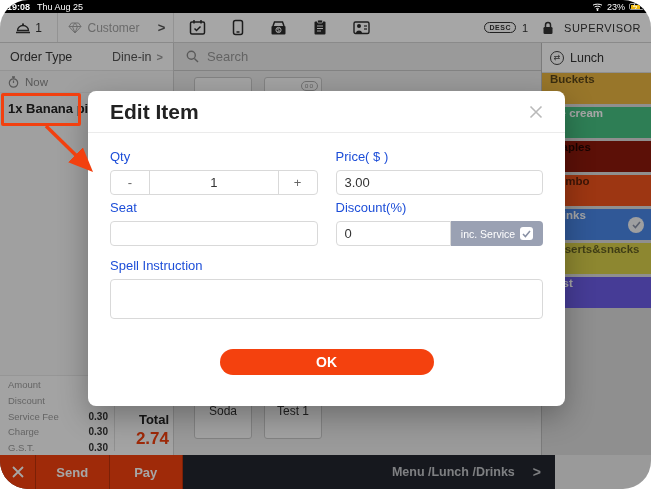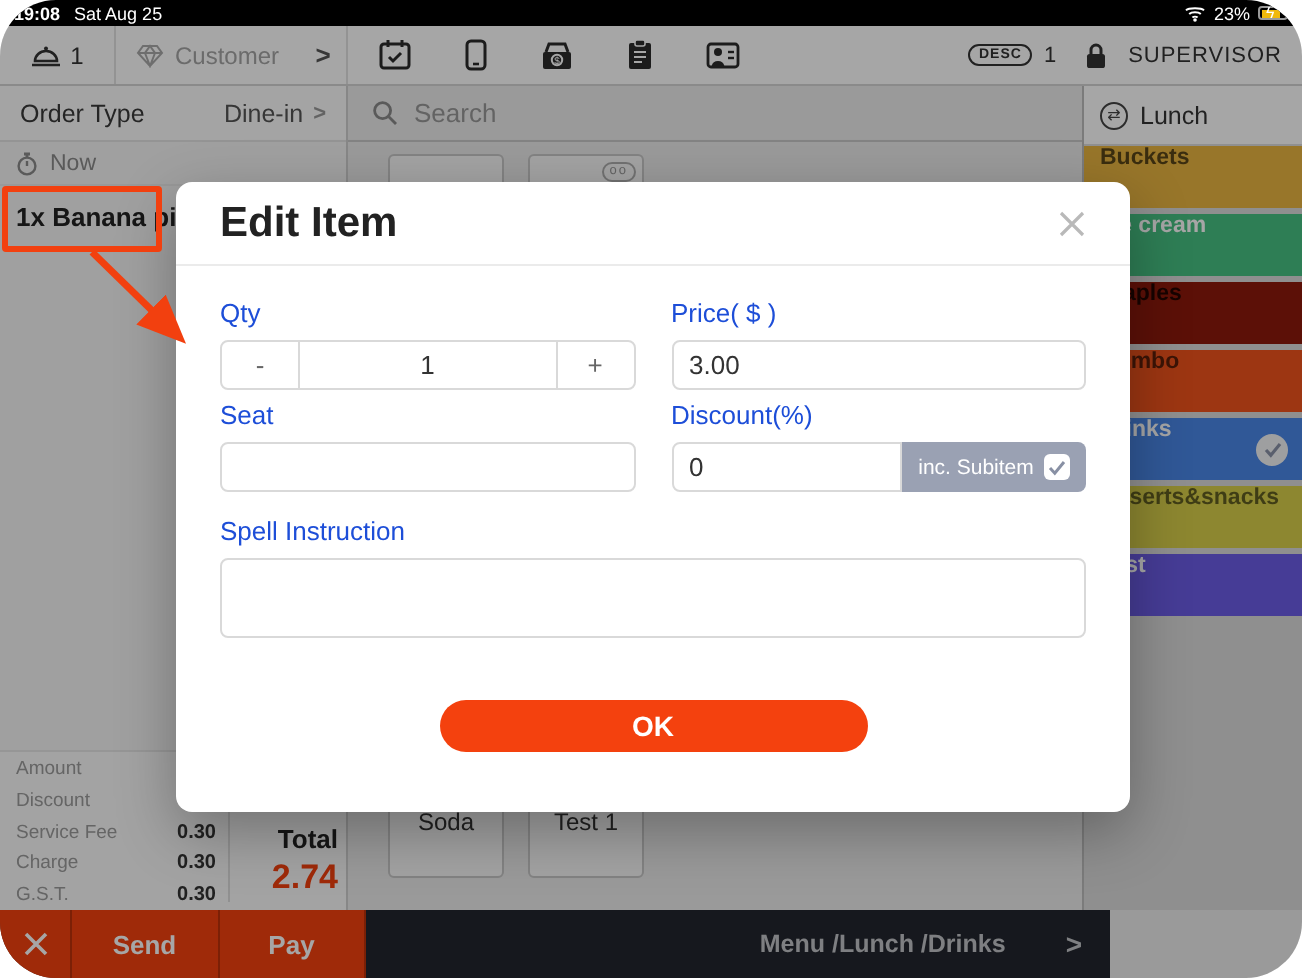--- a/index.html
+++ b/index.html
@@ -81,21 +81,21 @@
     border-radius:50%; background:#f3f4f6; display:flex; align-items:center; justify-content:center; }
 
   
   .bottom-bar{ position:absolute; left:0; top:455px; width:555px; height:34px; background:#23262e;
     display:flex; align-items:stretch;text-align:right; }
   .bb-red{ width:183px; display:flex; background:var(--accent); }
   .bb-btn{ display:flex; align-items:center; justify-content:center; color:#fff; font-size:13px;
     font-weight:bold; border-right:1px solid rgba(0,0,0,.22); }
   .bb-x{ width:36px; }
   .bb-send,.bb-pay{ flex:1; }
-  .bb-crumb{ margin-left:auto; display:flex; align-items:center; gap:30px; padding-right:14px;
+  .bb-crumb{ margin-left:auto; display:flex; align-items:center; gap:18px; padding-right:14px;
     color:#c2c4c8; font-size:12.5px; font-weight:bold; }
   .bb-chev{ font-size:14px; }
 
   
   .overlay{ position:absolute; left:0; top:13px; width:651px; height:476px; background:rgba(0,0,0,.35); z-index:50; }
 
   
   .modal{ position:absolute; left:88px; top:91px; width:477px; height:315px; background:#fff;
     border-radius:8px; z-index:100; box-shadow:0 10px 30px rgba(0,0,0,.3); }
   .modal-header{ height:42px; display:flex; align-items:center; justify-content:space-between;
@@ -130,21 +130,21 @@
   .annotation-arrow{ position:absolute; left:30px; top:118px; z-index:120; }
 </style>
 </head>
 <body>
 
 <div class="screen">
 
   <div class="status-bar">
     <div class="status-left">
       <span class="status-time">19:08</span>
-      <span>Sat Aug 25</span>
+      <span>Thu Aug 25</span>
     </div>
     <div class="status-right">
       <span>
         <svg class="ic" width="11" height="9" viewBox="0 0 11 9">
             <path d="M1 3.2 C2.4 1.8 8.6 1.8 10 3.2 M2.6 5 C3.8 3.9 7.2 3.9 8.4 5 M4.2 6.8 C4.9 6.2 6.1 6.2 6.8 6.8" stroke="#fff" stroke-width="1" fill="none"></path>
             <circle cx="5.5" cy="8" r="0.9" fill="#fff"></circle>
           </svg>
       </span>
       <span>23%</span>
       <span class="batt">
@@ -384,21 +384,21 @@
         </div>
         <div>
           <div class="flabel">Seat</div>
           <input class="tfield" type="text" value="" style="">
         </div>
         <div>
           <div class="flabel">Discount(%)</div>
           <div class="disc-group">
             <input class="tfield" type="text" value="0" style="">
             <span class="subitem-seg">
-              <span>inc. Subitem</span>
+              <span>inc. Service</span>
               <span class="cbx">
                 <svg class="ic" width="9" height="8" viewBox="0 0 9 8">
                     <path d="M1 4 l2.4 2.6 L8 1" fill="none" stroke="#8890a4" stroke-width="1.5"></path>
                   </svg>
               </span>
             </span>
           </div>
         </div>
       </div>
       <div class="flabel" style="margin-top:12px">Spell Instruction</div>

